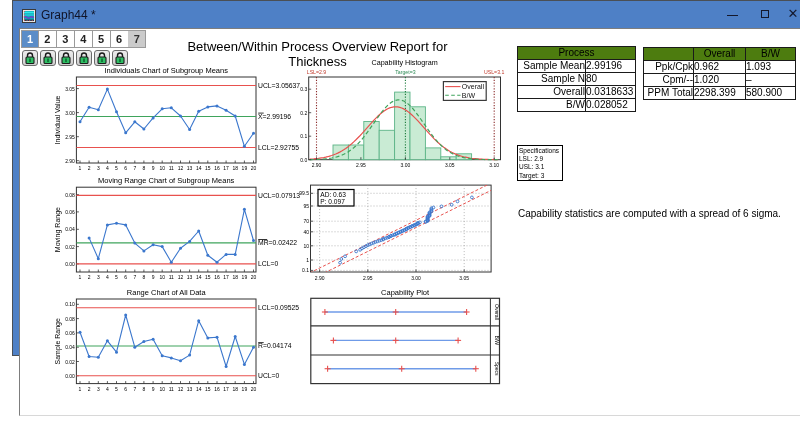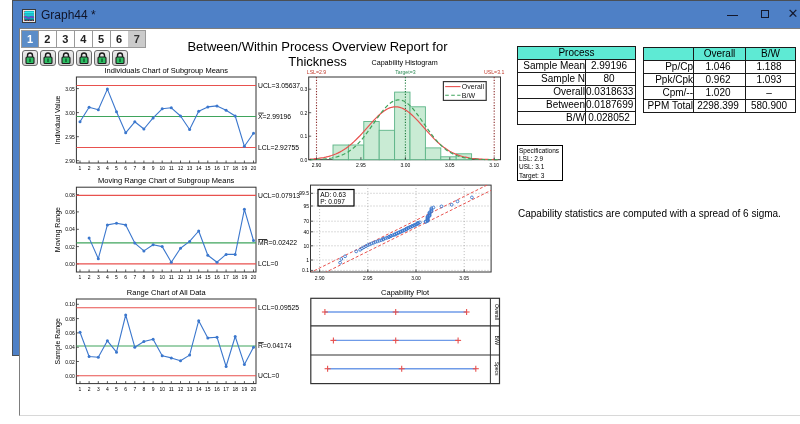--- a/index.html
+++ b/index.html
@@ -7,22 +7,22 @@
 .ticon{position:absolute;left:10px;top:9px}
 .ttext{position:absolute;left:29px;top:8px;font-size:12px;color:#101428}
 .tbtn{position:absolute;top:0;height:28px;width:34px;text-align:center;line-height:28px;font-size:13px;color:#14182c}
 .tab{position:absolute;top:29.5px;width:18px;height:18px;border:1px solid #9a9a9a;border-left:none;background:#fff;text-align:center;line-height:17px;font-size:11px;font-weight:bold;color:#222}
 .tab.first{border-left:1px solid #9a9a9a;background:#5b8dc8;color:#fff}
 .tab.last{background:#cbcbcb;color:#333}
 .lockbtn{position:absolute;width:16px;height:16px;border:1px solid #6a6a6a;border-radius:3px;background:linear-gradient(#ededed,#cfcfcf)}
 .rtitle{position:absolute;left:163px;top:39px;width:285px;font-size:13px;color:#000;text-align:center}
 table{border-collapse:collapse;position:absolute;font-size:10px;color:#000;table-layout:fixed;white-space:nowrap}
 td,th{border:1px solid #1a1a1a;padding:0;height:12px;line-height:12px;font-weight:normal;overflow:hidden}
-th{background:#5eead4}
-td.l{text-align:right;padding-left:2px}td.r{text-align:center;padding-right:3px}
+th{background:#4d7c0f}
+td.l{text-align:right;padding-left:2px}td.r{text-align:left;padding-right:3px}
 .ptable{left:505px;top:46px;width:118px}
 .ctable{left:631px;top:47px;width:152px}
 .specbox{position:absolute;left:505px;top:145px;width:46px;height:36px;border:1.5px solid #000;font-size:6.5px;line-height:8.2px;padding:1px 1px;color:#000;white-space:nowrap;overflow:hidden}
 .sigma{position:absolute;left:506px;top:208px;font-size:10px;color:#000}
 svg text{font-family:"Liberation Sans",sans-serif}
 </style></head><body>
 <div class="win">
 <svg class="ticon" width="14" height="14" viewBox="0 0 14 14">
 <rect x="0" y="0" width="14" height="14" fill="#3a3a3a"></rect>
 <rect x="1" y="1" width="12" height="12" fill="#e8e8e8"></rect>
@@ -543,46 +543,37 @@
         </tr>
         <tr>
           <td class="l">Sample N</td>
           <td class="r">80</td>
         </tr>
         <tr>
           <td class="l">Overall</td>
           <td class="r">0.0318633</td>
         </tr>
         <tr>
-          <td class="l">Between</td>
-          <td class="r">0.0187699</td>
-        </tr>
-        <tr>
           <td class="l">B/W</td>
           <td class="r">0.028052</td>
         </tr>
 </tbody>
     </table>
 <table class="ctable">
 <colgroup>
         <col style="width:50px">
         <col style="width:52px">
         <col style="width:50px">
       </colgroup>
 <tbody>
 <tr>
           <th></th>
           <th>Overall</th>
           <th>B/W</th>
         </tr>
-<tr>
-          <td class="l">Pp/Cp</td>
-          <td class="r">1.046</td>
-          <td class="r">1.188</td>
-        </tr>
         <tr>
           <td class="l">Ppk/Cpk</td>
           <td class="r">0.962</td>
           <td class="r">1.093</td>
         </tr>
         <tr>
           <td class="l">Cpm/--</td>
           <td class="r">1.020</td>
           <td class="r">–</td>
         </tr>

